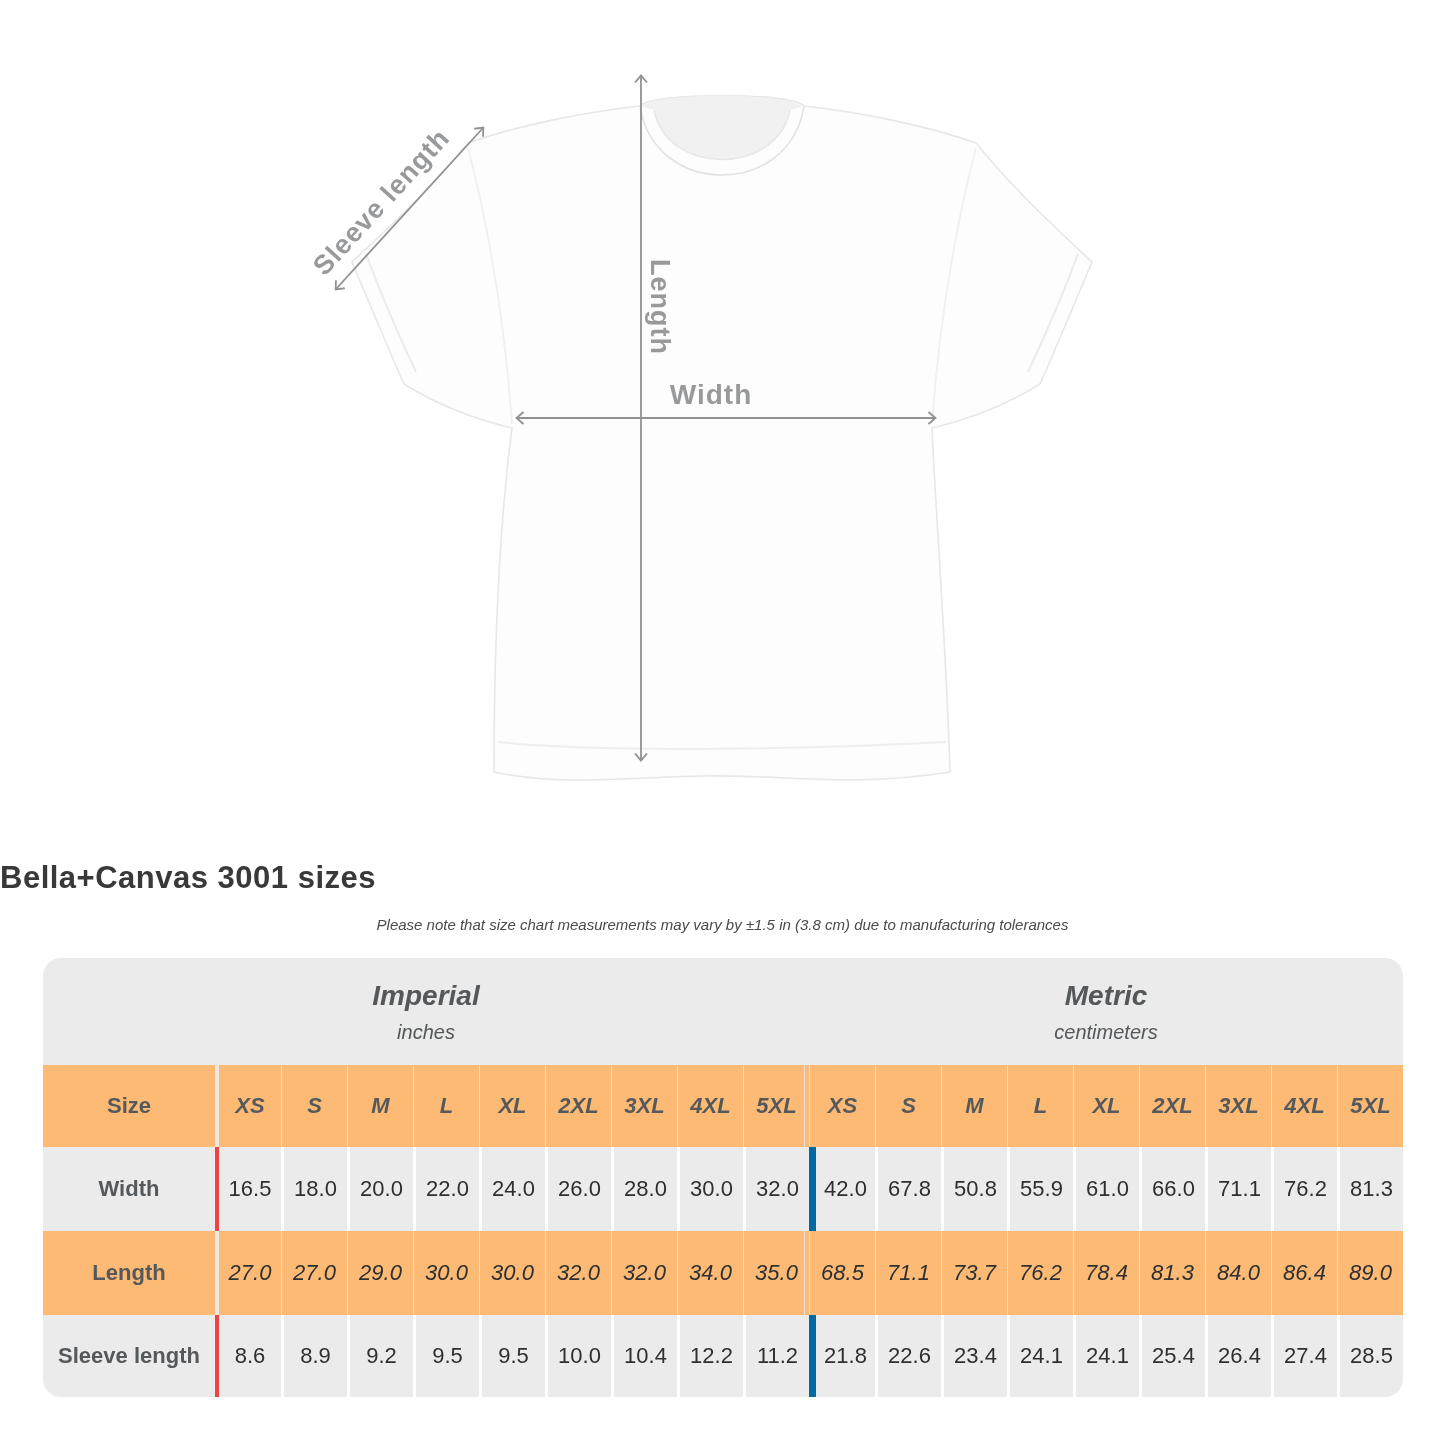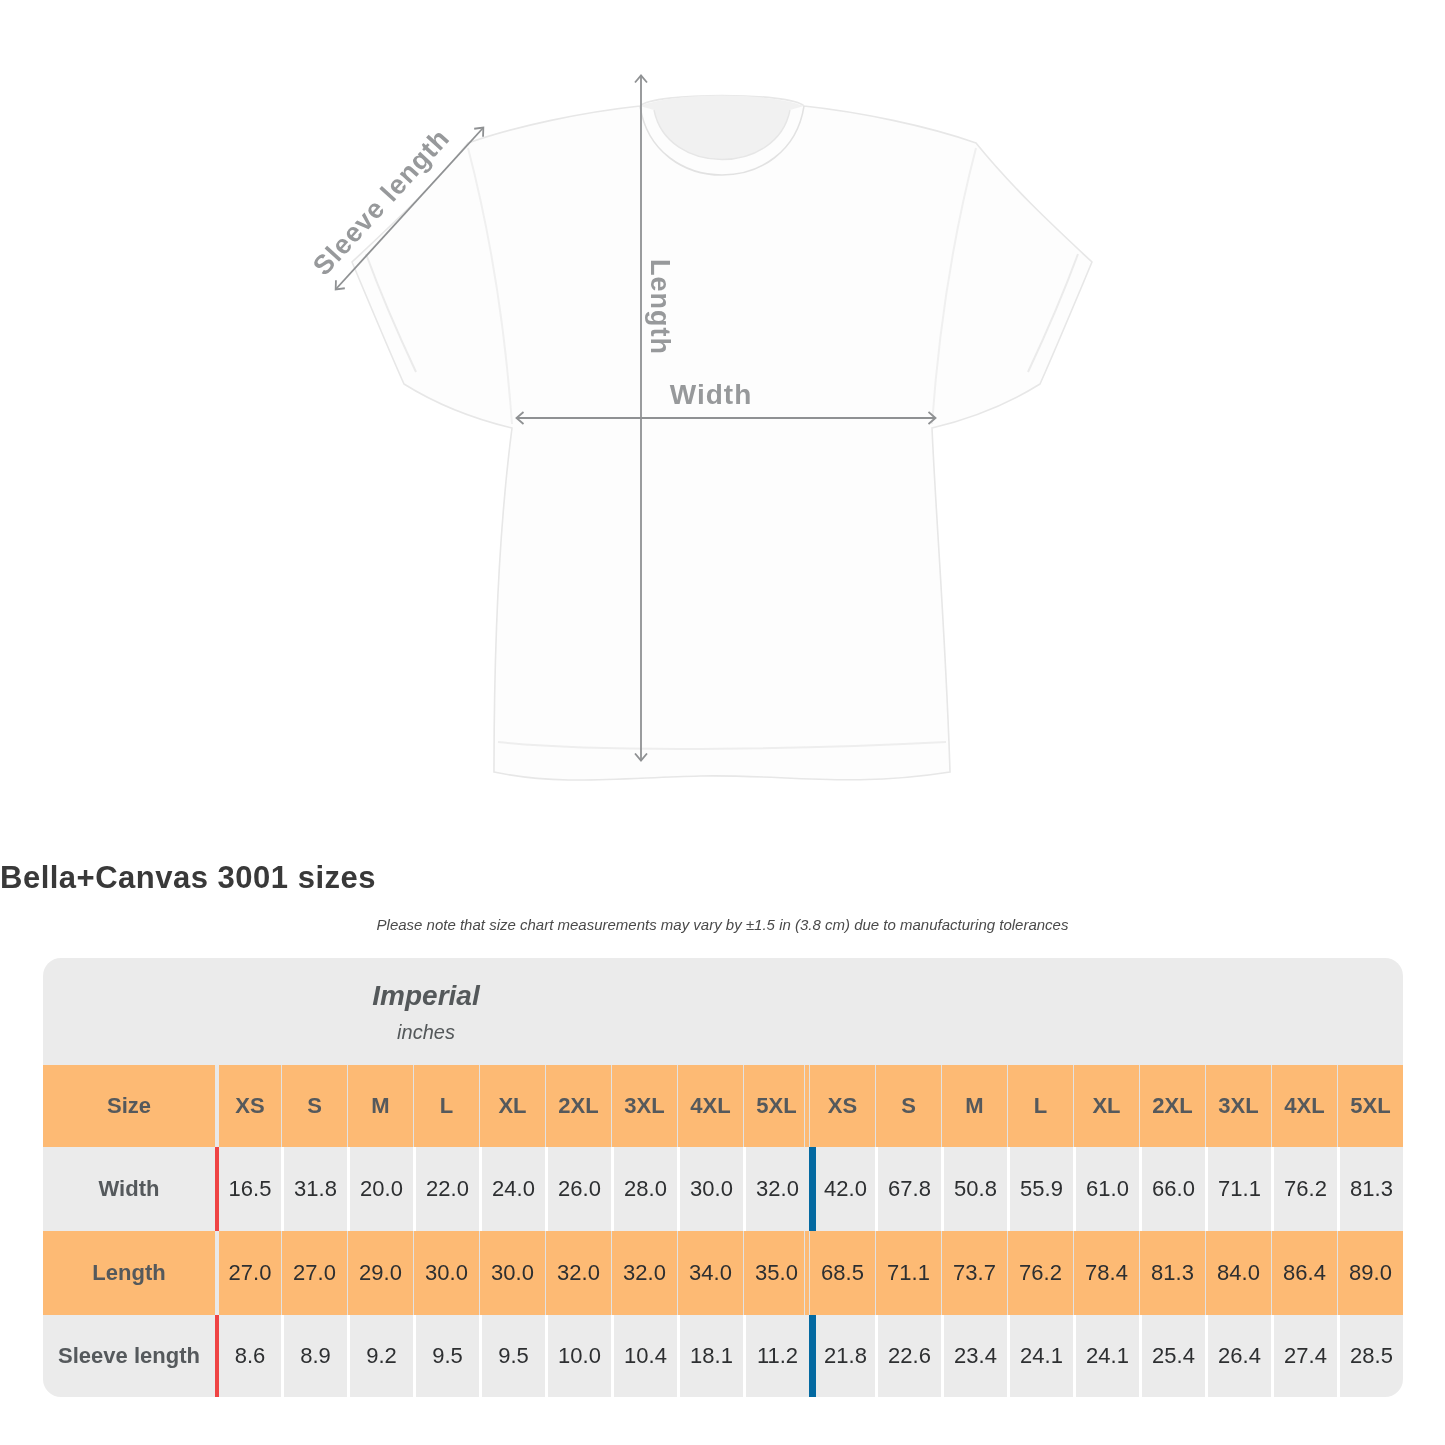--- a/index.html
+++ b/index.html
@@ -32,21 +32,21 @@
   .band-unit{font-size:20px;font-style:italic;color:#54585a;}
   .t-row{display:grid;grid-template-columns:172px repeat(18,1fr);}
   .t-row .cell{display:flex;align-items:center;justify-content:center;}
   .row-head{height:82px;background:#ffffff;}
   .row-head .cell{font-weight:bold;font-size:22px;color:#55595c;}
   .row-data{height:84px;}
   .row-last{height:82px;border-radius:0 0 18px 18px;overflow:hidden;}
   .label-cell{font-weight:bold;font-size:22px;color:#55595c;}
   .value-cell{font-size:22px;color:#2d2f31;}
   .row-white{background:#fdba74;}
-  .row-white .dc{border-left:1px solid #e2e2e2;}
+  .row-white .dc{border-left:1px solid #e2e2e2;font-style:italic;}
   .row-white .dc.first{border-left:4px solid #e9e9e9;}
   .row-white .dc.m-first{border-left:1px solid #e2e2e2;position:relative;}
   .row-white .dc.m-first::before{
     content:"";position:absolute;left:-6px;top:0;bottom:0;width:1px;background:#e2e2e2;
   }
   .row-gray .cell{background:#ebebeb;}
   .row-gray .dc{border-left:3px solid #ffffff;}
   .row-gray .dc.first{border-left:4px solid #ef4444;}
   .row-gray .dc.m-first{border-left:7px solid #0369a1;}
 </style>
@@ -105,20 +105,24 @@
 
 <div class="chart-title">Bella+Canvas 3001 sizes</div>
 <div class="chart-subtitle">Please note that size chart measurements may vary by ±1.5 in (3.8 cm) due to manufacturing tolerances</div>
 
 <div class="size-table">
 
   <div class="band">
     <div class="band-half imperial">
       <div class="band-name">Imperial</div>
       <div class="band-unit">inches</div>
+    </div>
+    <div class="band-half metric">
+      <div class="band-name">Metric</div>
+      <div class="band-unit">centimeters</div>
     </div>
   </div>
 
   <div class="t-row row-head row-white">
     <div class="cell">Size</div>
 
   <div class="cell dc first">XS</div>
       <div class="cell dc">S</div>
       <div class="cell dc">M</div>
       <div class="cell dc">L</div>
@@ -134,21 +138,21 @@
       <div class="cell dc">XL</div>
       <div class="cell dc">2XL</div>
       <div class="cell dc">3XL</div>
       <div class="cell dc">4XL</div>
       <div class="cell dc">5XL</div>
     </div>
 
   <div class="t-row row-data row-gray">
     <div class="cell label-cell">Width</div>
   <div class="cell dc value-cell first">16.5</div>
-      <div class="cell dc value-cell">31.8</div>
+      <div class="cell dc value-cell">18.0</div>
       <div class="cell dc value-cell">20.0</div>
       <div class="cell dc value-cell">22.0</div>
       <div class="cell dc value-cell">24.0</div>
       <div class="cell dc value-cell">26.0</div>
       <div class="cell dc value-cell">28.0</div>
       <div class="cell dc value-cell">30.0</div>
       <div class="cell dc value-cell">32.0</div>
       <div class="cell dc value-cell m-first">42.0</div>
       <div class="cell dc value-cell">67.8</div>
       <div class="cell dc value-cell">50.8</div>
@@ -184,21 +188,21 @@
 
   <div class="t-row row-last row-gray">
     <div class="cell label-cell">Sleeve length</div>
   <div class="cell dc value-cell first">8.6</div>
       <div class="cell dc value-cell">8.9</div>
       <div class="cell dc value-cell">9.2</div>
       <div class="cell dc value-cell">9.5</div>
       <div class="cell dc value-cell">9.5</div>
       <div class="cell dc value-cell">10.0</div>
       <div class="cell dc value-cell">10.4</div>
-      <div class="cell dc value-cell">18.1</div>
+      <div class="cell dc value-cell">12.2</div>
       <div class="cell dc value-cell">11.2</div>
       <div class="cell dc value-cell m-first">21.8</div>
       <div class="cell dc value-cell">22.6</div>
       <div class="cell dc value-cell">23.4</div>
       <div class="cell dc value-cell">24.1</div>
       <div class="cell dc value-cell">24.1</div>
       <div class="cell dc value-cell">25.4</div>
       <div class="cell dc value-cell">26.4</div>
       <div class="cell dc value-cell">27.4</div>
       <div class="cell dc value-cell">28.5</div>

